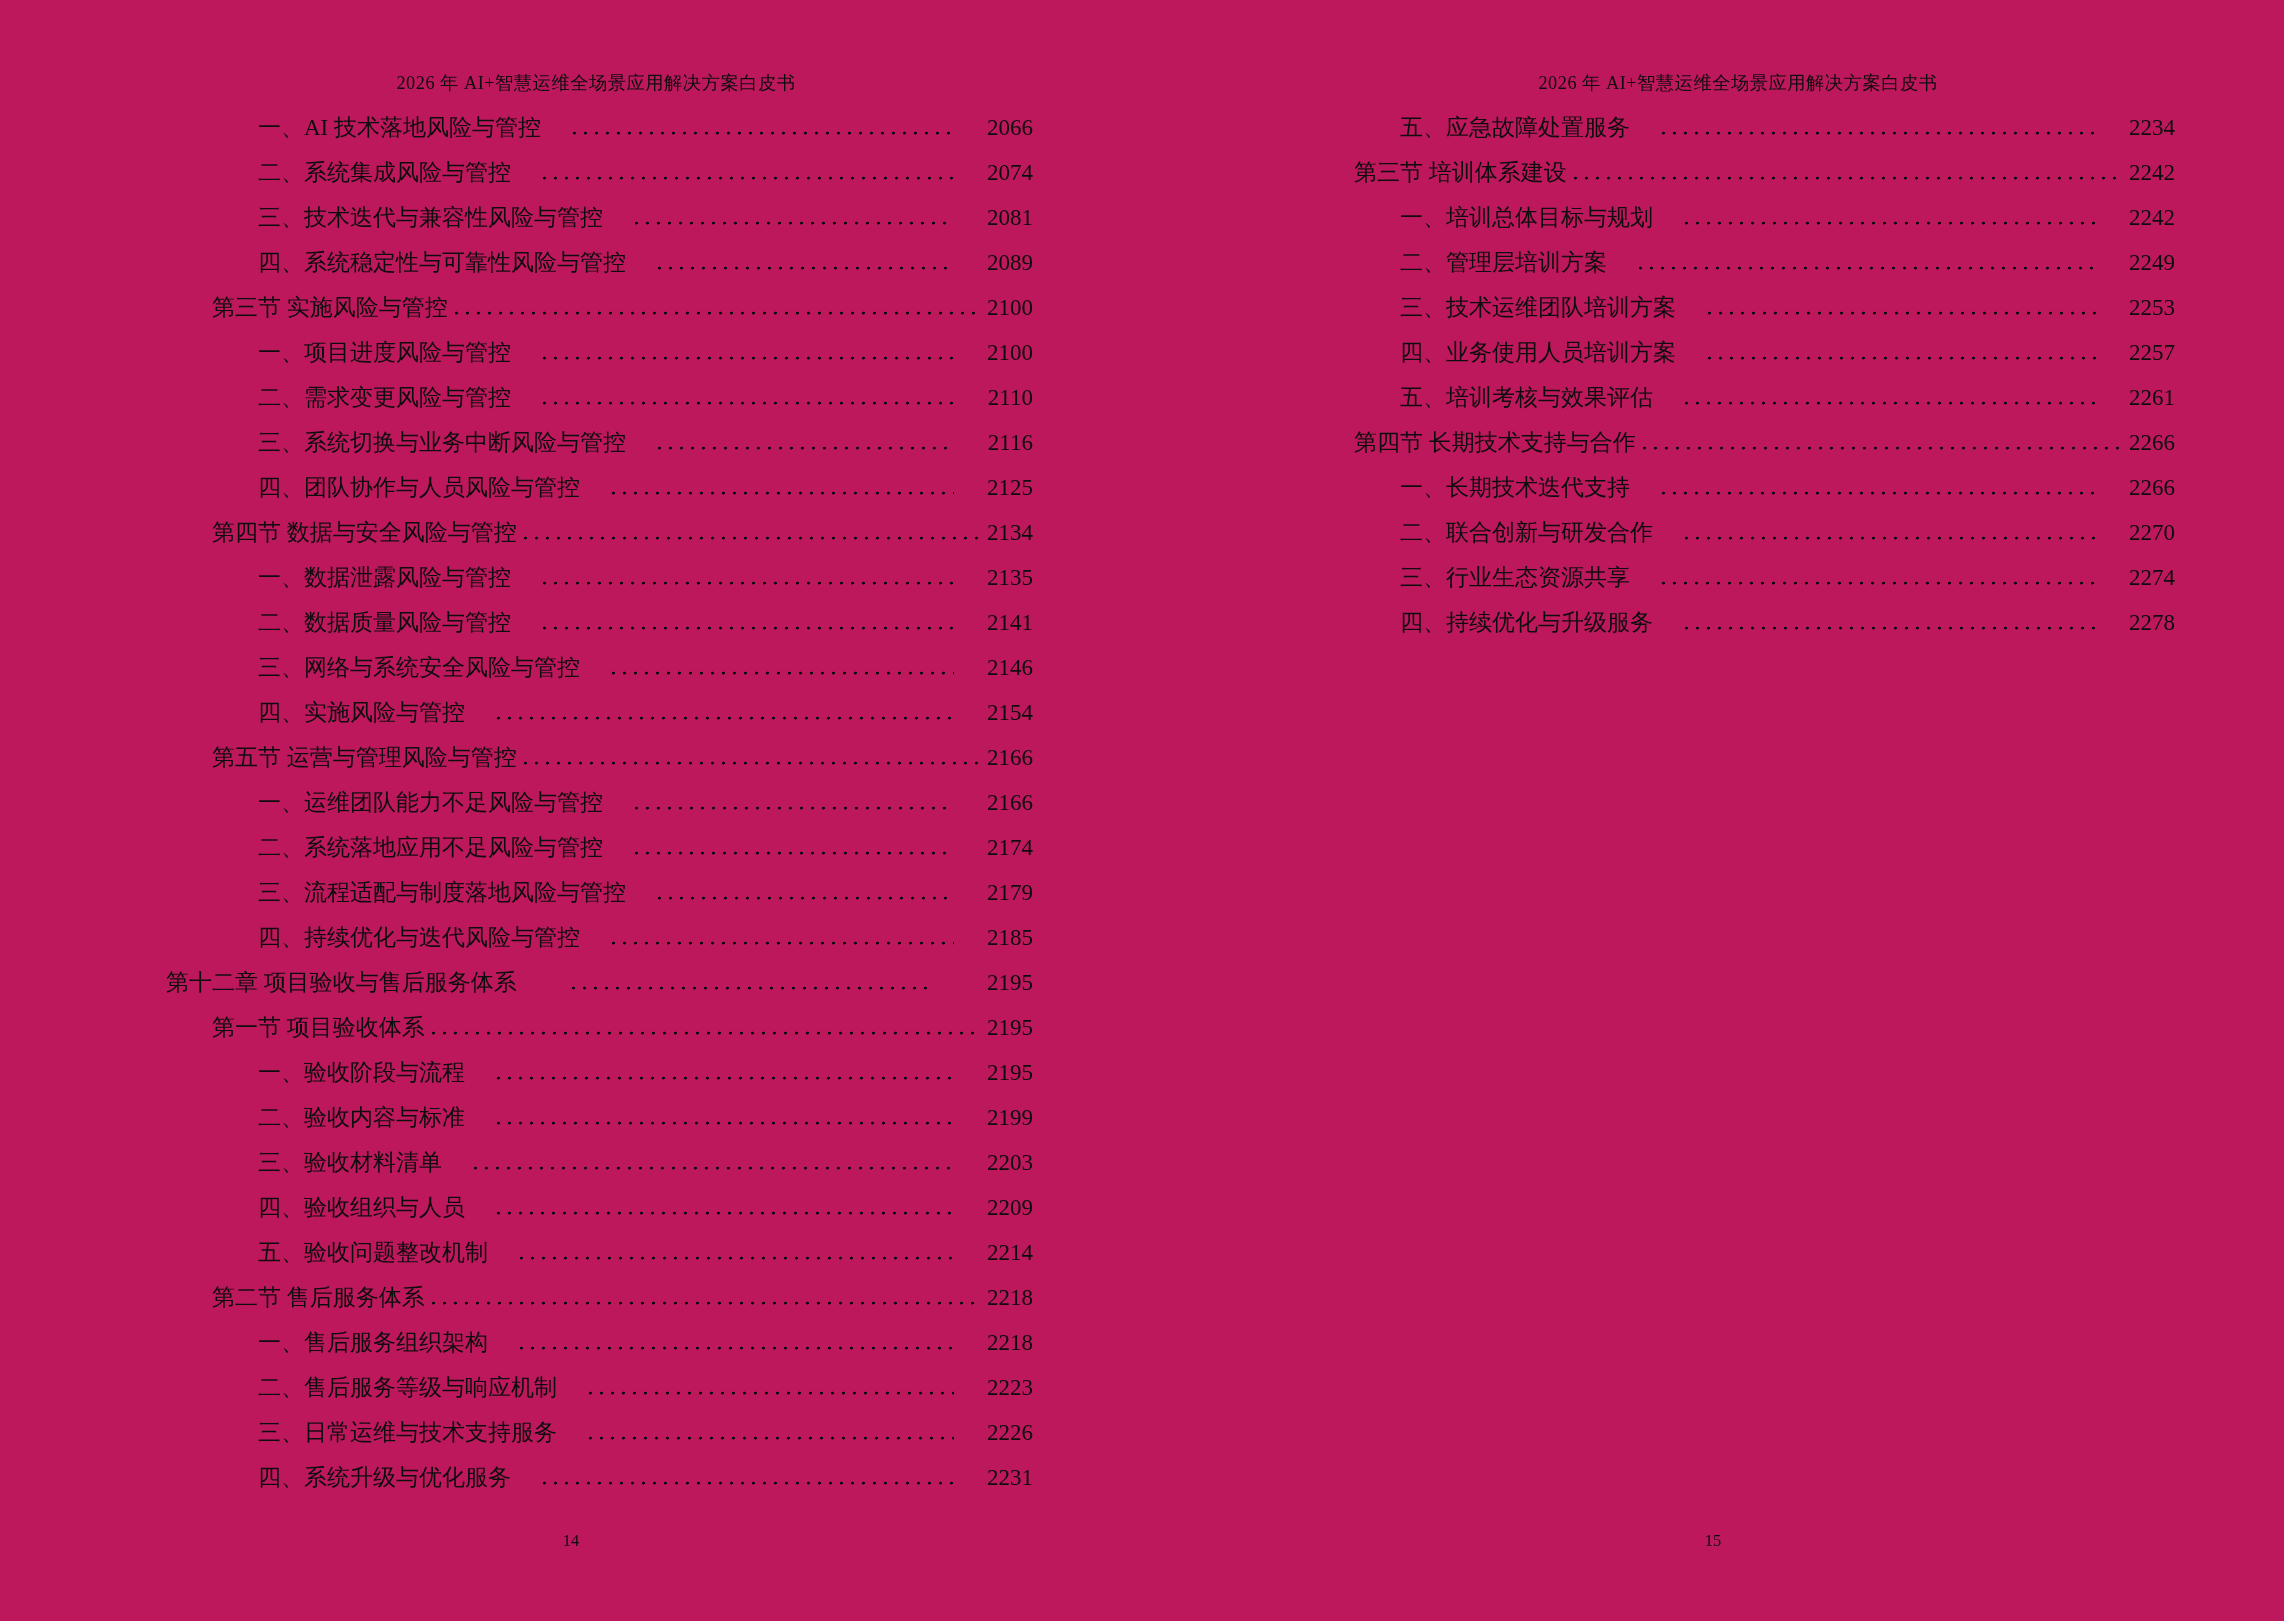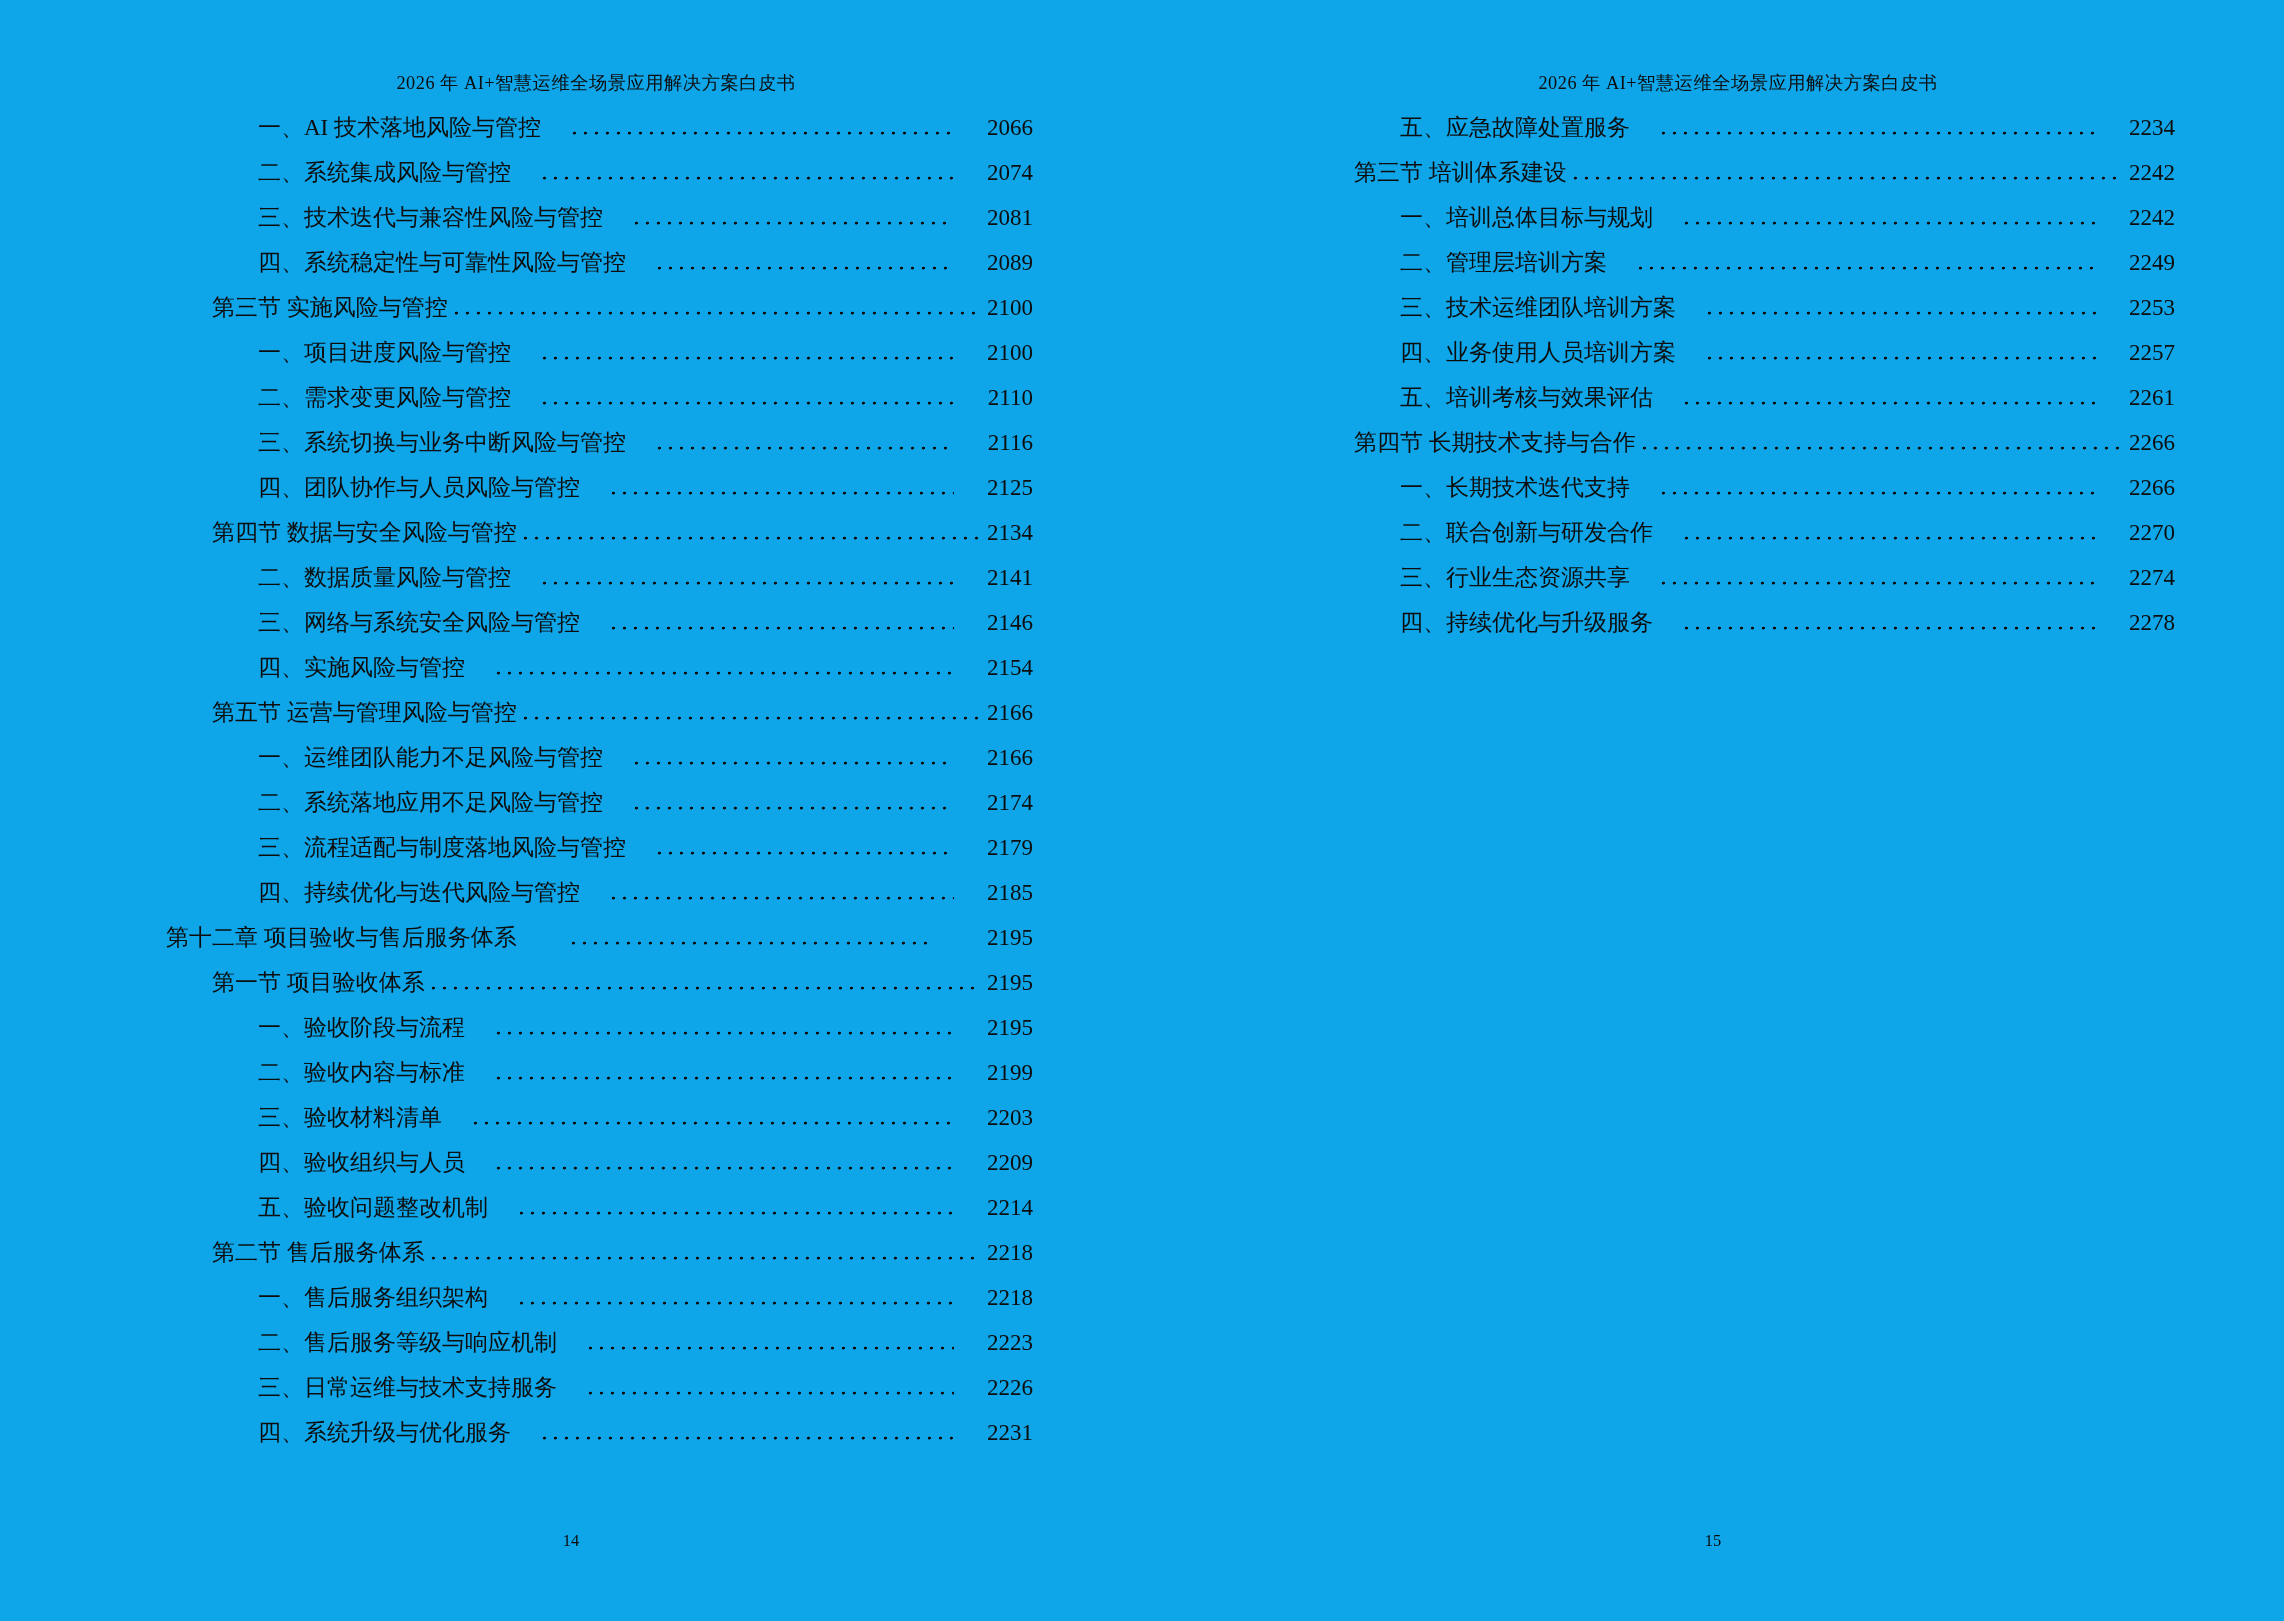--- a/index.html
+++ b/index.html
@@ -4,21 +4,21 @@
 <style>
   html, body {
     margin: 0;
     padding: 0;
     background: #ffffff;
   }
   .spread {
     position: relative;
     width: 2284px;
     height: 1622px;
-    background: #0ea5e9;
+    background: #be185d;
     overflow: hidden;
     font-family: "Liberation Serif", "DejaVu Serif", serif;
     color: #0d0d0d;
   }
   .page {
     position: absolute;
     top: 0;
     width: 1142px;
     height: 1622px;
   }
@@ -148,20 +148,25 @@
     <span class="leader"></span>
     <span class="n">2125</span>
   </div>
 
   <div class="row lv-section">
     <span class="t">第四节 数据与安全风险与管控</span>
     <span class="leader"></span>
     <span class="n">2134</span>
   </div>
 
+  <div class="row lv-item">
+    <span class="t">一、数据泄露风险与管控</span>
+    <span class="leader"></span>
+    <span class="n">2135</span>
+  </div>
 
   <div class="row lv-item">
     <span class="t">二、数据质量风险与管控</span>
     <span class="leader"></span>
     <span class="n">2141</span>
   </div>
 
   <div class="row lv-item">
     <span class="t">三、网络与系统安全风险与管控</span>
     <span class="leader"></span>

